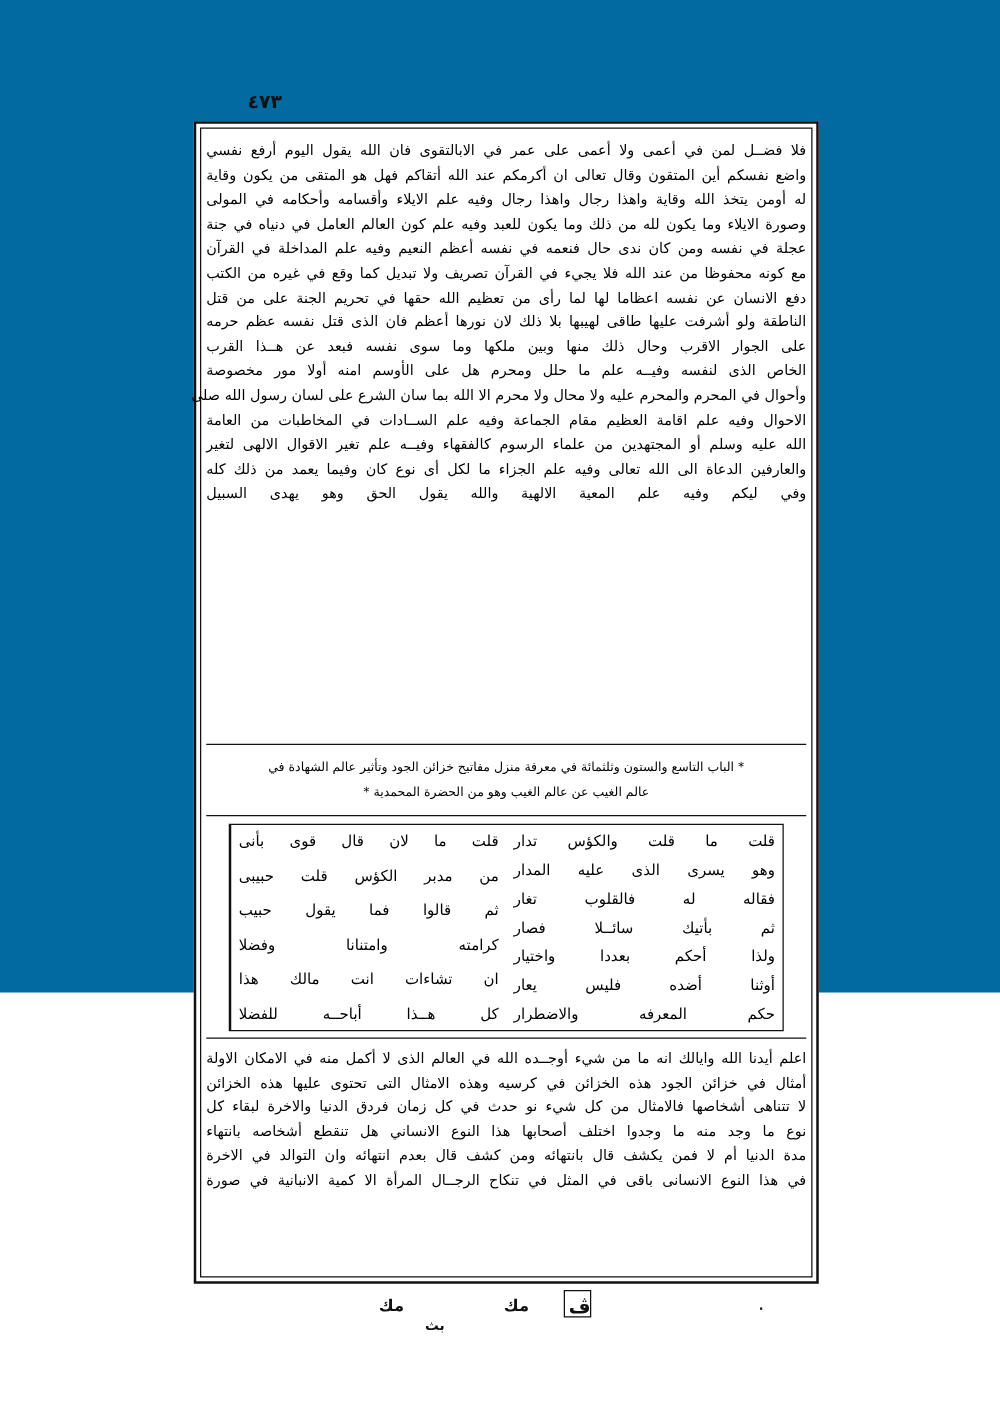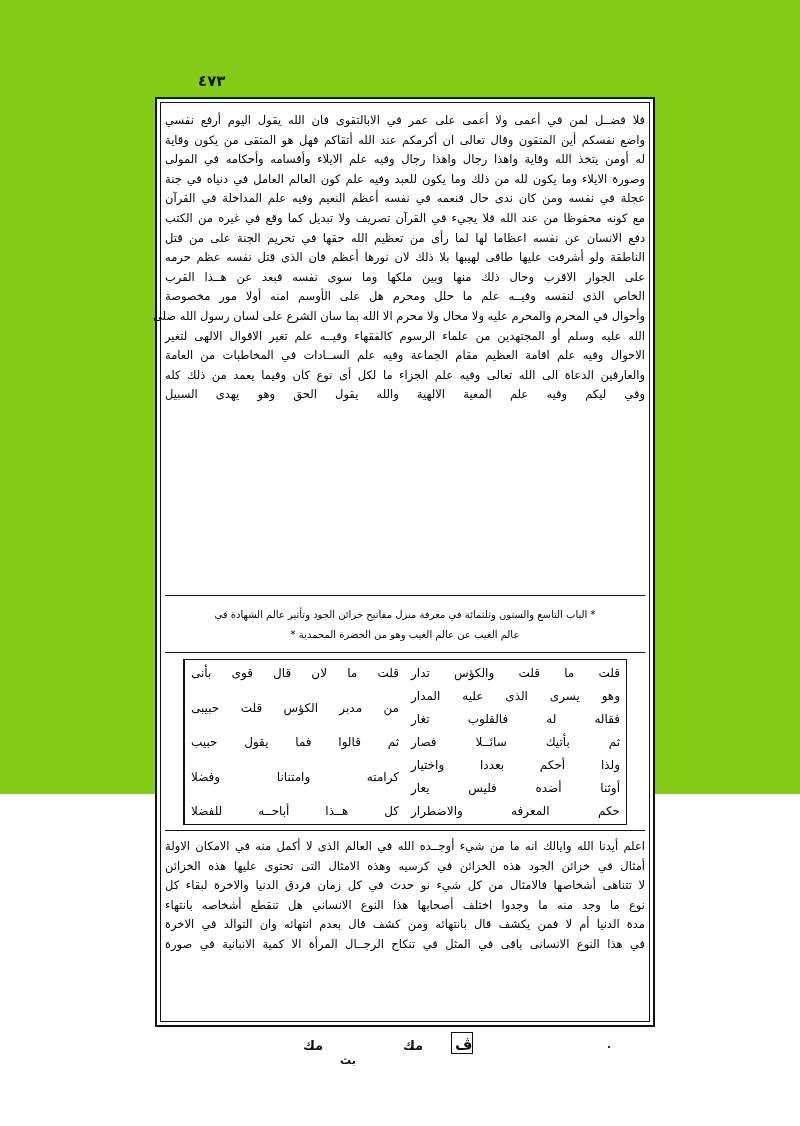--- a/index.html
+++ b/index.html
@@ -14,21 +14,21 @@
     font-family: "DejaVu Sans", sans-serif;
     color: #111;
     overflow: hidden;
   }
 
   .page {
     position: absolute;
     left: 0; top: 0;
     width: 800px;
     height: 794px;
-    background: #84cc16;
+    background: #0369a1;
   }
 
   
   .folio {
     position: absolute;
     left: 198px;
     top: 72px;
     font-size: 15px;
     font-family: "DejaVu Sans", sans-serif;
     direction: rtl;
@@ -193,41 +193,42 @@
       <div class="line">واضع نفسكم أين المتقون وقال تعالى ان أكرمكم عند الله أتقاكم فهل هو المتقى من يكون وقاية</div>
       <div class="line">له أومن يتخذ الله وقاية واهذا رجال واهذا رجال  وفيه علم الايلاء وأقسامه وأحكامه في المولى</div>
       <div class="line">وصورة الايلاء وما يكون لله من ذلك وما يكون للعبد وفيه علم كون العالم العامل في دنياه في جنة</div>
       <div class="line">عجلة في نفسه ومن كان ندى حال فنعمه في نفسه أعظم النعيم  وفيه علم المداخلة في القرآن</div>
       <div class="line">مع كونه محفوظا من عند الله فلا يجيء في القرآن تصريف ولا تبديل كما وقع في غيره من الكتب</div>
       <div class="line">دفع الانسان عن نفسه اعظاما لها لما رأى من تعظيم الله حقها في تحريم الجنة على من قتل</div>
       <div class="line">الناطقة ولو أشرفت عليها طاقى لهيبها  بلا ذلك لان نورها أعظم فان الذى قتل نفسه عظم حرمه</div>
       <div class="line">على الجوار الاقرب وحال ذلك منها وبين ملكها وما سوى نفسه فبعد عن هــذا القرب</div>
       <div class="line">الخاص الذى لنفسه  وفيــه علم ما حلل ومحرم هل على الأوسم امنه أولا مور مخصوصة</div>
       <div class="line">وأحوال في المحرم والمحرم عليه ولا محال ولا محرم الا الله بما سان الشرع على لسان رسول الله صلى</div>
+      <div class="line">الاحوال  وفيه علم اقامة العظيم مقام الجماعة  وفيه علم الســادات في المخاطبات من العامة</div>
       <div class="line">الله عليه وسلم أو المجتهدين من علماء الرسوم كالفقهاء  وفيــه علم تغير الاقوال الالهى لتغير</div>
-      <div class="line">الاحوال  وفيه علم اقامة العظيم مقام الجماعة  وفيه علم الســادات في المخاطبات من العامة</div>
       <div class="line">والعارفين الدعاة الى الله تعالى  وفيه علم الجزاء ما لكل أى نوع كان وفيما يعمد من ذلك كله</div>
       <div class="line">وفي ليكم  وفيه علم المعية الالهية والله يقول الحق وهو يهدى السبيل</div>
     </div>
 
     <div class="rule" id="rule-1"></div>
 
     <div class="chapter-band">
       <div class="chapter-line">* الباب التاسع والستون وثلثمائة في معرفة منزل مفاتيح خزائن الجود وتأثير عالم الشهادة في</div>
       <div class="chapter-line">عالم الغيب عن عالم الغيب وهو من الحضرة المحمدية *</div>
     </div>
 
     <div class="rule" id="rule-2"></div>
 
     <div class="poem">
       <div class="poem-col right">
         <div class="poem-line">قلت ما لان قال قوى بأنى</div>
         <div class="poem-line">من مدبر الكؤس قلت حبيبى</div>
         <div class="poem-line">ثم قالوا فما يقول حبيب</div>
         <div class="poem-line">كرامته وامتنانا وفضلا</div>
+        <div class="poem-line">ان تشاءات انت مالك هذا</div>
         <div class="poem-line">كل هــذا أباحــه للفضلا</div>
       </div>
       <div class="poem-col left">
         <div class="poem-line">قلت ما قلت والكؤس تدار</div>
         <div class="poem-line">وهو يسرى الذى عليه المدار</div>
         <div class="poem-line">فقاله له فالقلوب تغار</div>
         <div class="poem-line">ثم بأتيك سائــلا فصار</div>
         <div class="poem-line">ولذا أحكم بعددا واختيار</div>
         <div class="poem-line">أوثنا أضده فليس يعار</div>
         <div class="poem-line">حكم المعرفه والاضطرار</div>

